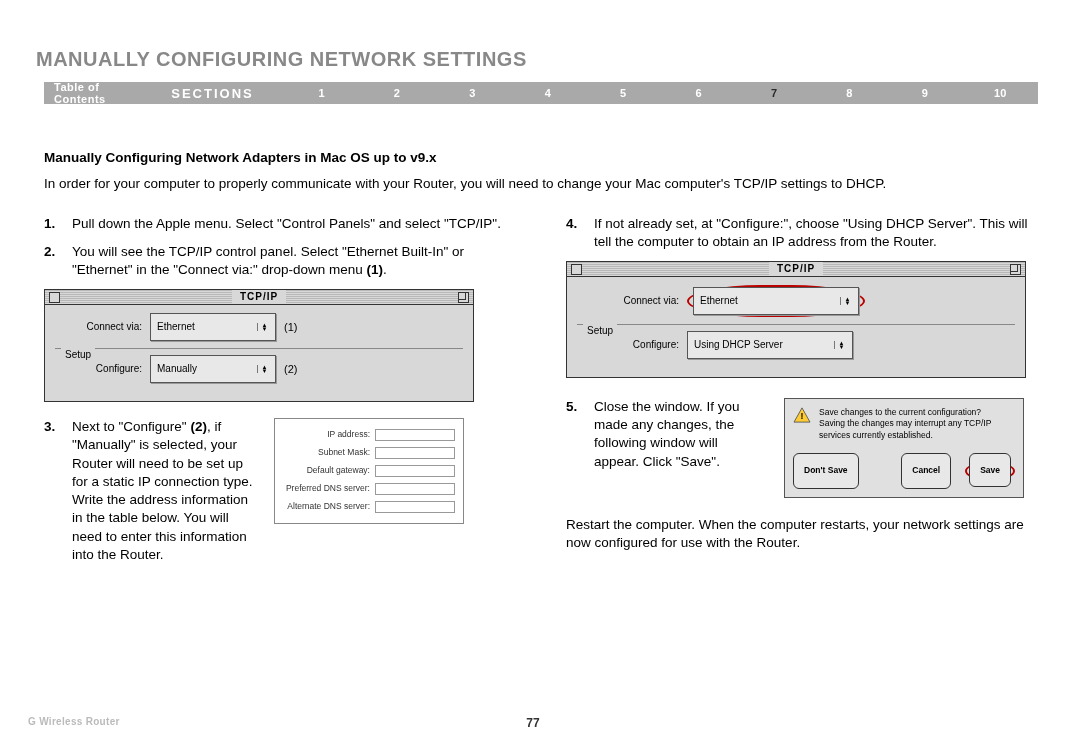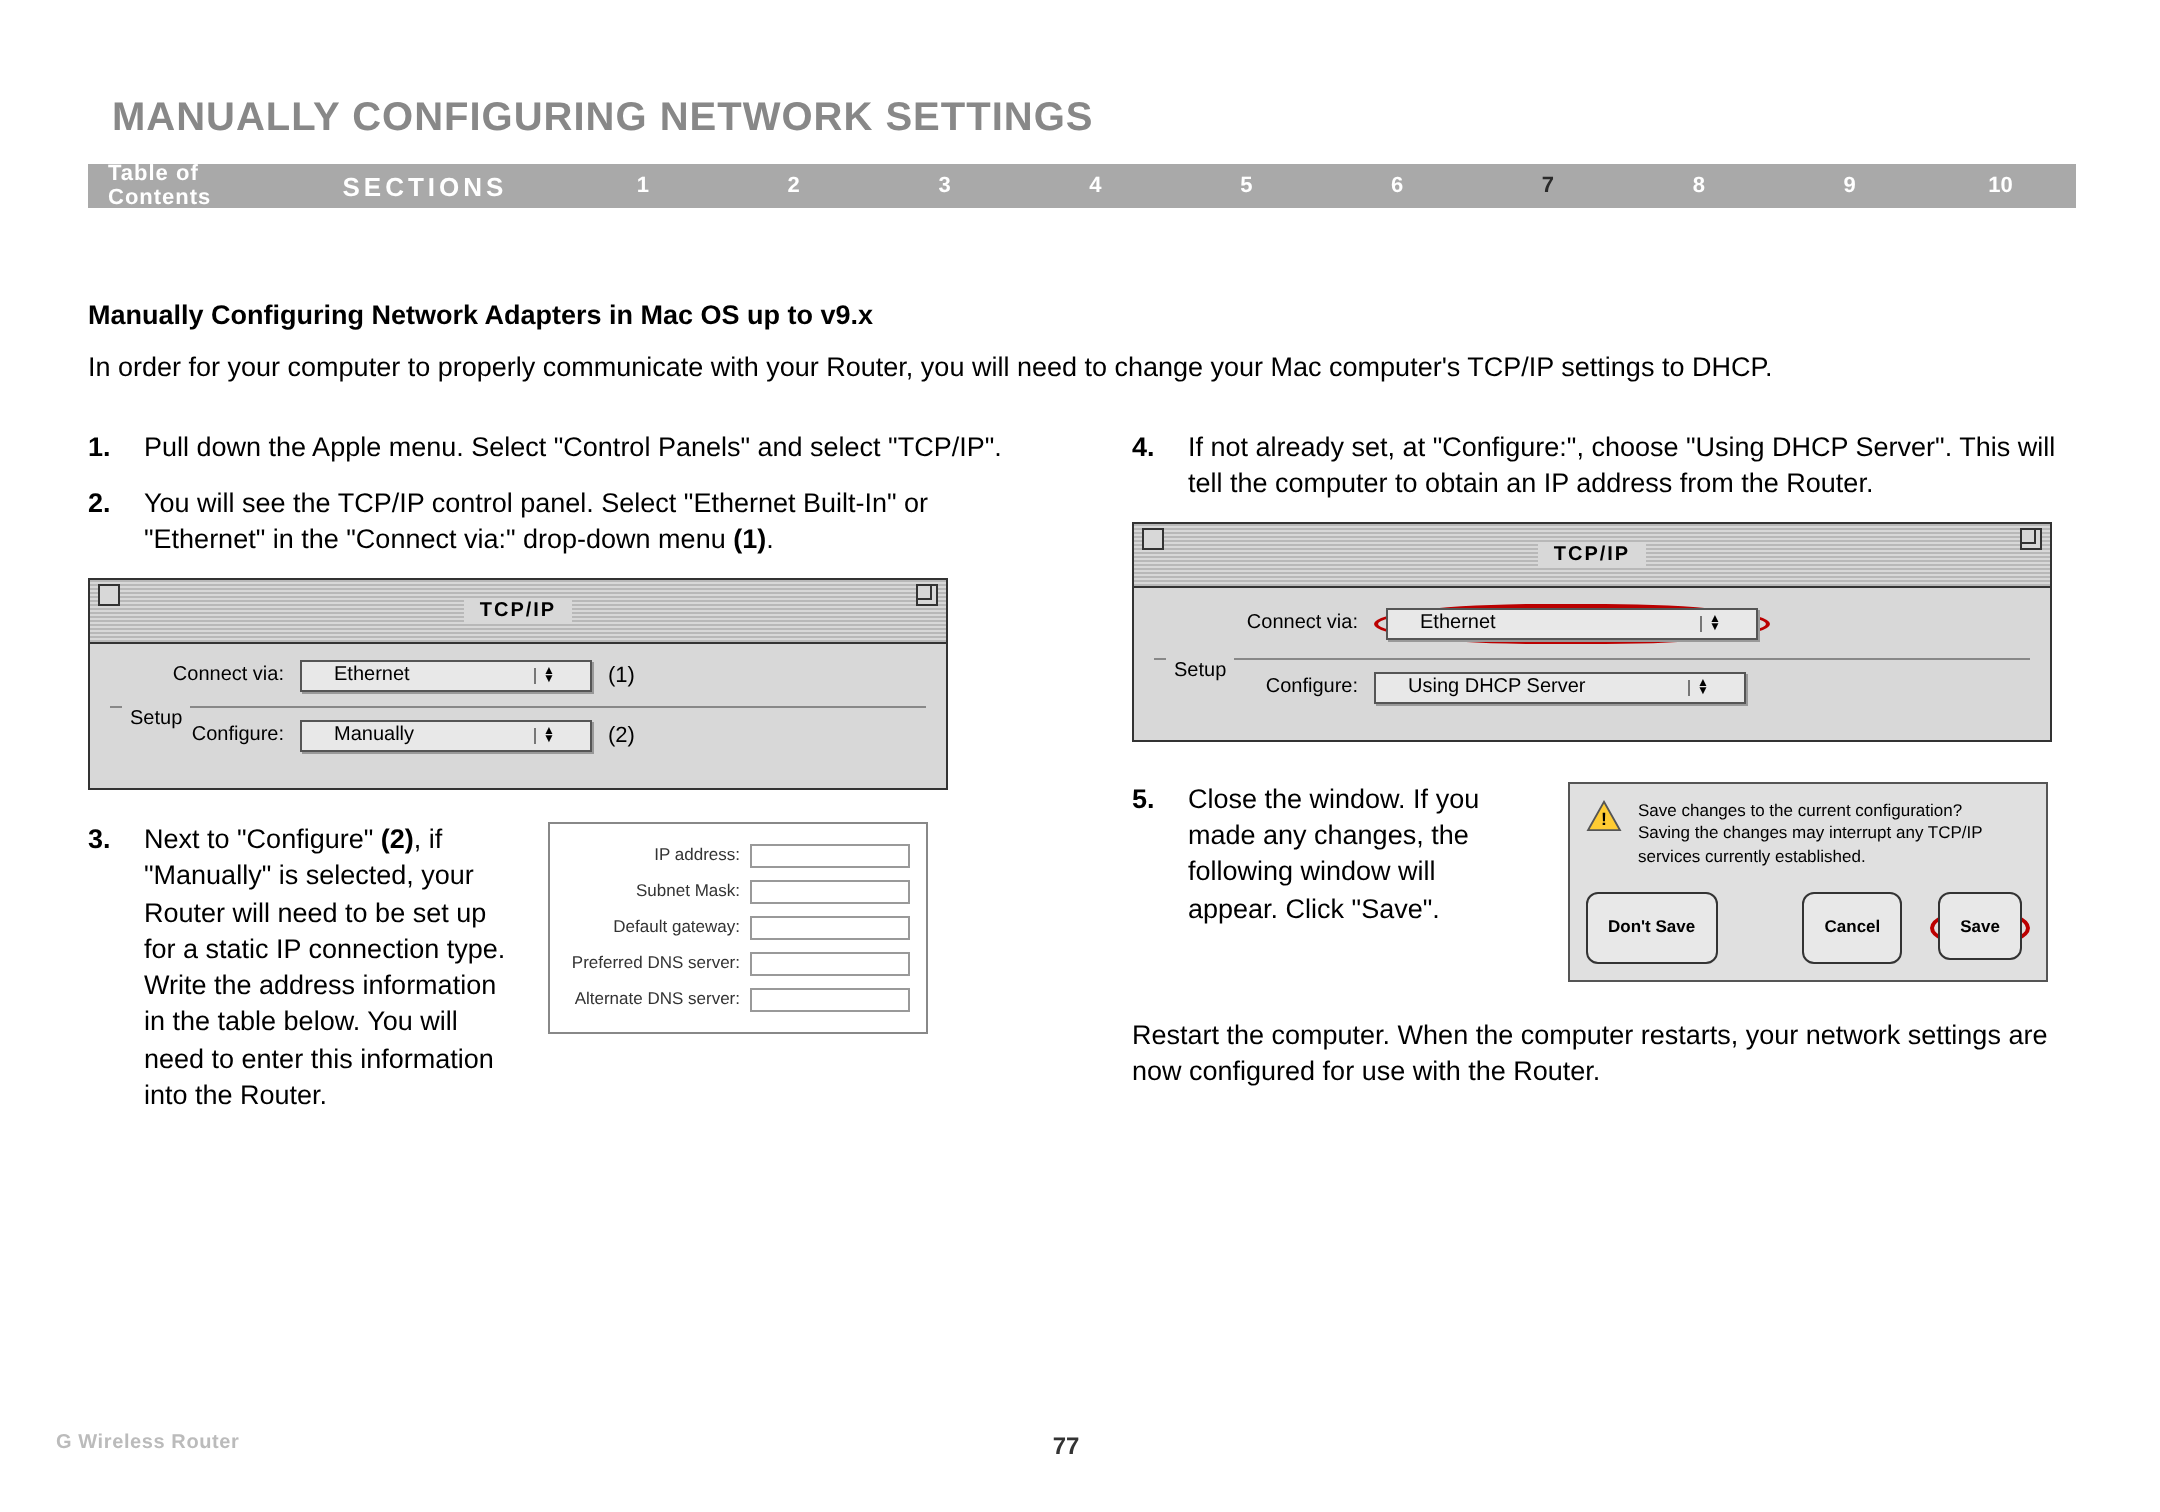--- a/index.html
+++ b/index.html
@@ -7,21 +7,21 @@
     width: 1080px;
     height: 756px;
     background: #fff;
     font-family: Helvetica, Arial, sans-serif;
     color: #000;
     position: relative;
   }
   .page-title {
     position: absolute;
     top: 48px;
-    left: 56px;
+    left: 36px;
     font-size: 20px;
     font-weight: bold;
     letter-spacing: 0.5px;
     color: #888;
   }
   .sections-bar {
     position: absolute;
     top: 82px;
     left: 44px;
     right: 42px;
@@ -93,21 +93,21 @@
   
   .fig-tcpip-left {
     margin: 10px 0 16px 0;
     width: 430px;
   }
   .mac-window {
     border: 1px solid #333;
     background: #d8d8d8;
   }
   .mac-titlebar {
-    height: 32px;
+    height: 15px;
     background: repeating-linear-gradient(
       to bottom, #b8b8b8 0, #b8b8b8 1px, #d8d8d8 1px, #d8d8d8 2px
     );
     position: relative;
     display: flex;
     align-items: center;
     justify-content: center;
     border-bottom: 1px solid #333;
   }
   .mac-titlebar .close-box {
@@ -157,23 +157,23 @@
     width: 95px;
     text-align: right;
     padding-right: 8px;
   }
   .mac-select {
     display: inline-flex;
     align-items: center;
     background: #e8e8e8;
     border: 1px solid #555;
     box-shadow: 1px 1px 0 #999;
-    height: 16px;
+    height: 28px;
     font-size: 10px;
-    padding: 0 16px;
+    padding: 0 6px;
     justify-content: center;
   }
   .mac-select .sel-text {
     min-width: 100px;
     padding-right: 6px;
   }
   .mac-select .sel-arrows {
     width: 12px;
     border-left: 1px solid #777;
     display: flex;

